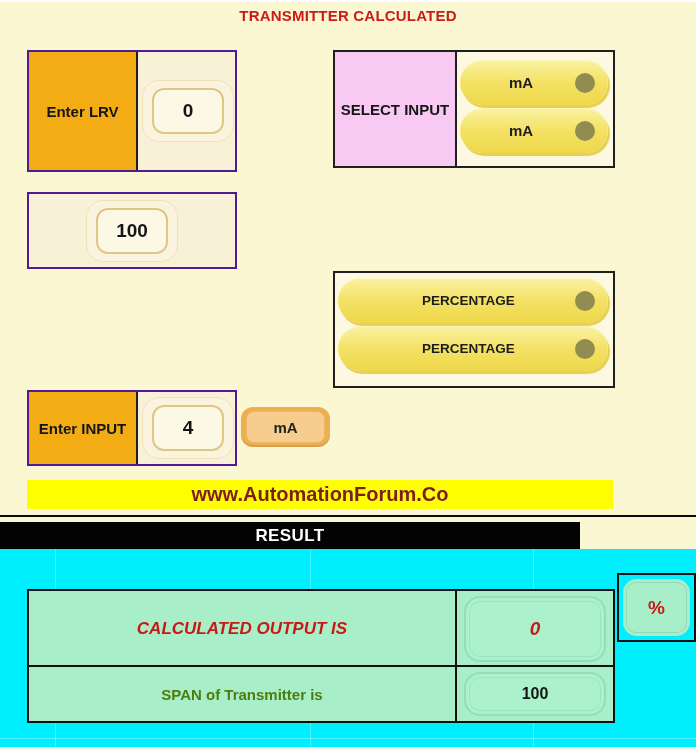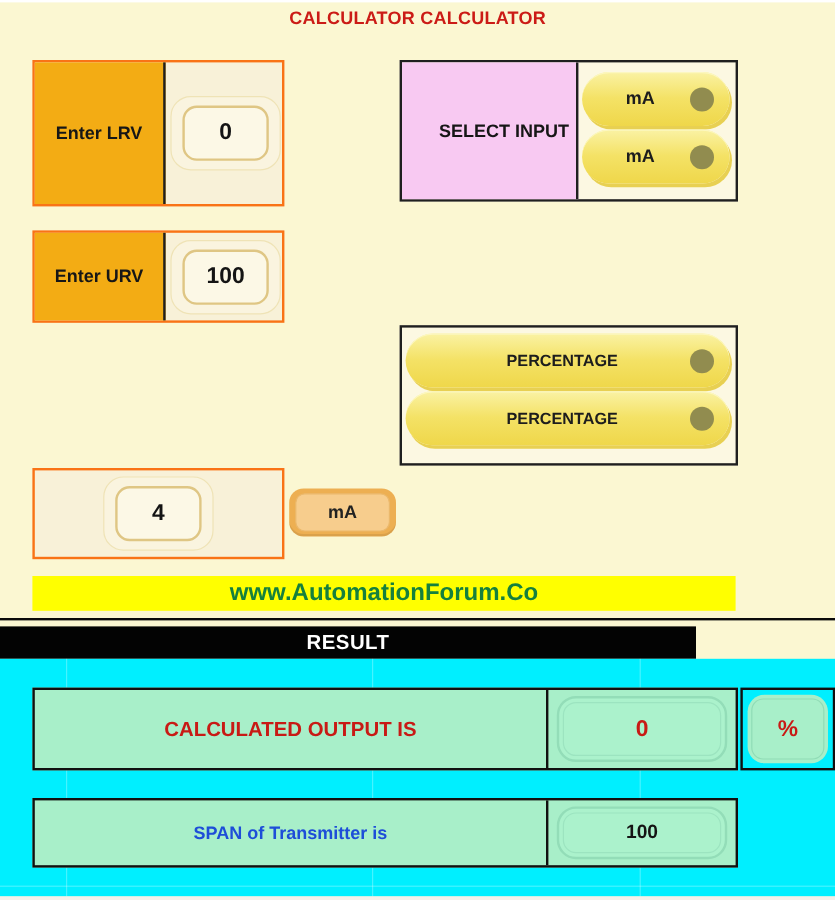--- a/index.html
+++ b/index.html
@@ -14,21 +14,21 @@
   .white-bottom{position:absolute;top:747px;left:0;width:696px;height:3px;background:#F4F1EA;}
 
   .page-title{
     position:absolute;top:7px;left:0;width:696px;height:20px;
     text-align:center;font-size:15px;color:#CB1B16;letter-spacing:0.2px;
   }
 
   
   .input-row{
     position:absolute;left:27px;width:210px;display:flex;
-    border:2px solid #f97316;box-sizing:border-box;background:#F8F1D8;
+    border:2px solid #4c1d95;box-sizing:border-box;background:#F8F1D8;
   }
   .row-lrv{top:50px;height:122px;}
   .row-urv{top:192px;height:77px;}
   .row-input{top:390px;height:76px;}
   .label-cell{
     width:107px;flex:0 0 107px;background:#F3AC14;
     border-right:2px solid #1f1f1f;
     display:flex;align-items:center;justify-content:center;
     font-size:15px;color:#161616;text-align:center;
   }
@@ -57,70 +57,70 @@
   
   .select-box{
     position:absolute;left:333px;width:282px;display:flex;
     border:2px solid #1f1f1f;box-sizing:border-box;background:#FCF8E2;
   }
   .select-input-box{top:50px;height:118px;}
   .select-output-box{top:271px;height:117px;}
   .select-label{
     width:120px;flex:0 0 120px;background:#F8C9F2;border-right:2px solid #1f1f1f;
     display:flex;align-items:center;justify-content:center;
-    font-size:15px;color:#161616;text-align:center;padding-left:25px;
+    font-size:15px;color:#161616;text-align:center;
   }
   .pill-area{flex:1;padding:8px 5px 8px 3px;display:flex;flex-direction:column;gap:3px;}
   .select-output-box .pill-area{padding-top:5px;}
   .pill{
     position:relative;height:45px;border-radius:23px;
     background:linear-gradient(180deg,#FAF2A4 0%,#F4E266 48%,#EFD74A 100%);
     box-shadow:2px 3px 0 0 #E8D052, inset 0 1px 0 #FCF7C0;
     display:flex;align-items:center;justify-content:center;cursor:pointer;
   }
   .pill-label{font-size:15px;color:#1d1d1d;padding-right:26px;}
   .pill-label.small{font-size:13.5px;margin-left:17px;}
   .radio-dot{
     position:absolute;right:13px;top:50%;transform:translateY(-50%);
     width:20px;height:20px;border-radius:50%;background:#918C4F;
   }
 
   
   .banner{
     position:absolute;left:27px;top:480px;width:586px;height:29px;
     background:#FFFF00;display:flex;align-items:center;justify-content:center;
-    font-size:20px;color:#15803d;
+    font-size:20px;color:#7f1d1d;
   }
 
   .thin-divider{position:absolute;top:515px;left:0;width:696px;height:2px;background:#0a0a0a;}
 
   .result-bar{
     position:absolute;top:522px;left:0;width:580px;height:27px;background:#030303;
     color:#ffffff;display:flex;align-items:center;justify-content:center;
     font-size:17px;letter-spacing:0.4px;
   }
 
   .cyan-section{position:absolute;top:549px;left:0;width:696px;height:198px;background:#00EFFF;}
   .gridline-v{position:absolute;top:0;width:1px;height:198px;background:rgba(255,255,255,0.28);}
   .gv1{left:55px;} .gv2{left:310px;} .gv3{left:533px;}
   .gridline-h{position:absolute;left:0;top:189px;width:696px;height:1px;background:rgba(255,255,255,0.28);}
 
   
   .result-row{
     position:absolute;left:27px;width:588px;display:flex;
     border:2px solid #101010;box-sizing:border-box;background:#A8EFC9;
   }
-  .calc-row{top:573px;height:69px;}
+  .calc-row{top:589px;height:80px;font-style:italic;}
   .span-row{top:665px;height:58px;}
   .result-label{
     width:426px;flex:0 0 426px;border-right:2px solid #101010;
     display:flex;align-items:center;justify-content:center;text-align:center;
   }
   .calc-row .result-label{font-size:17px;color:#C81A15;}
-  .span-row .result-label{font-size:15px;color:#1d4ed8;}
+  .span-row .result-label{font-size:15px;color:#4d7c0f;}
   .result-value-cell{flex:1;display:flex;padding:5px 7px;}
   .result-value-outer{
     flex:1;border:2px solid #93DDB8;border-radius:16px;padding:3px;
     display:flex;background:#ABF2CC;box-sizing:border-box;
   }
   .result-value-inner{
     flex:1;border:1px solid #9CE4C0;border-radius:11px;
     display:flex;align-items:center;justify-content:center;font-size:19px;
   }
   .calc-row .result-value-inner{color:#C81A15;}
@@ -140,33 +140,32 @@
     display:flex;align-items:center;justify-content:center;
     font-size:19px;color:#C81A15;box-sizing:border-box;
   }
 </style>
 </head>
 <body>
 
 <div id="app">
   <div class="white-top"></div>
 
-  <div class="page-title">CALCULATOR CALCULATOR</div>
+  <div class="page-title">TRANSMITTER CALCULATED</div>
 
   <div class="input-row row-lrv">
     <div class="label-cell">Enter LRV</div>
     <div class="value-cell">
       <div class="value-outer">
         <div class="value-inner">0</div>
       </div>
     </div>
   </div>
 
   <div class="input-row row-urv">
-    <div class="label-cell">Enter URV</div>
     <div class="value-cell">
       <div class="value-outer">
         <div class="value-inner">100</div>
       </div>
     </div>
   </div>
 
   <div class="select-box select-input-box">
     <div class="select-label">SELECT INPUT</div>
     <div class="pill-area">
@@ -188,20 +187,21 @@
         <span class="radio-dot"></span>
       </div>
       <div class="pill">
         <span class="pill-label small">PERCENTAGE</span>
         <span class="radio-dot"></span>
       </div>
     </div>
   </div>
 
   <div class="input-row row-input">
+    <div class="label-cell">Enter INPUT</div>
     <div class="value-cell">
       <div class="value-outer">
         <div class="value-inner">4</div>
       </div>
     </div>
   </div>
 
   <div class="unit-button">
     <div class="unit-inner">mA</div>
   </div>

